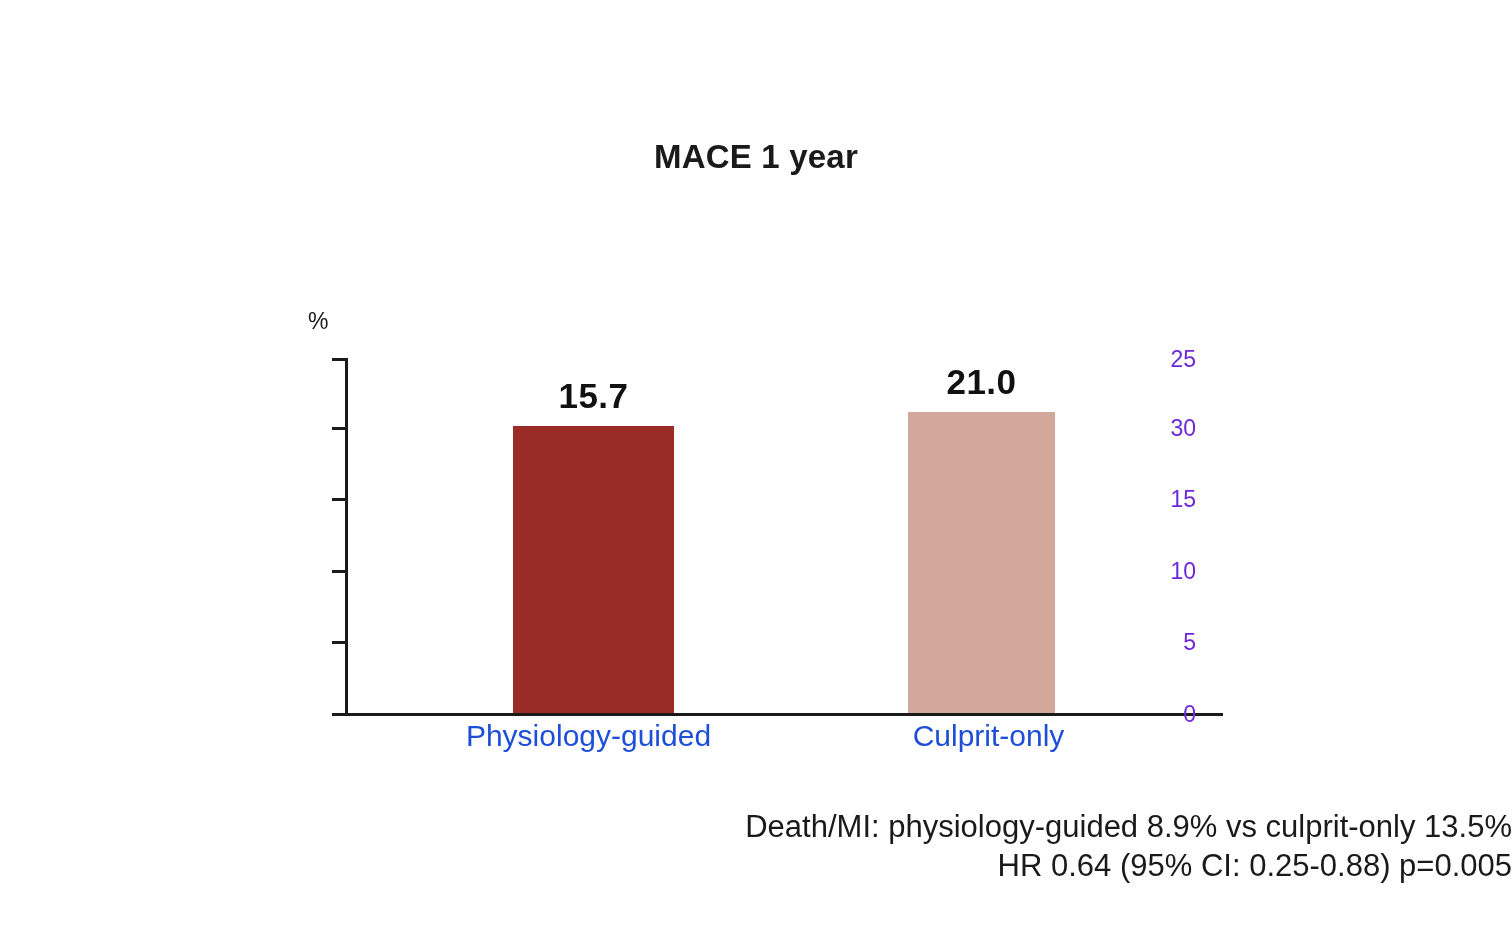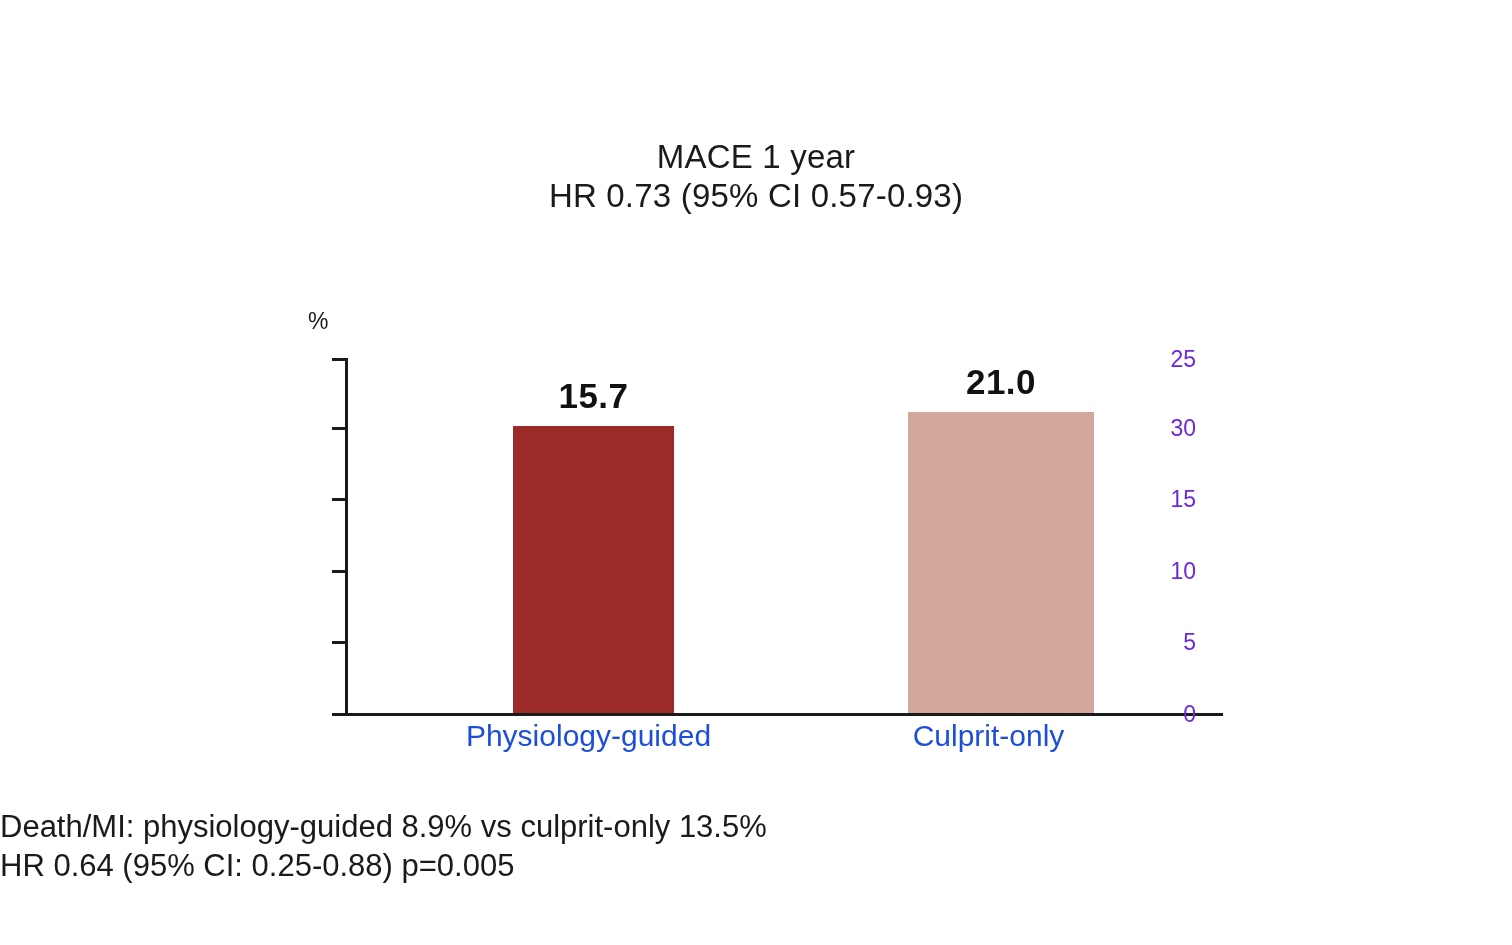--- a/index.html
+++ b/index.html
@@ -25,21 +25,21 @@
   .title-block {
     position: absolute;
     left: 0;
     top: 138px;
     width: 1512px;
     text-align: center;
     line-height: 1.18;
   }
   .title-line {
     font-size: 33px;
-    font-weight: 400;
+    font-weight: 700;
     color: #1a1a1a;
     letter-spacing: 0.2px;
   }
 
   
   .chart {
     position: absolute;
     left: 300px;
     top: 300px;
     width: 900px;
@@ -122,36 +122,35 @@
     font-size: 30px;
     color: #1d4ed8;
   }
 
   
   .footnote {
     position: absolute;
     left: 0;
     top: 808px;
     width: 1512px;
-    text-align: left;
+    text-align: right;
     line-height: 1.25;
   }
   .footnote-line {
     font-size: 31px;
     color: #1a1a1a;
   }
 </style>
 </head>
 <body>
 
 <div class="page">
 
   <div class="title-block">
     <div class="title-line">MACE 1 year</div>
-    <div class="title-line">HR 0.73 (95% CI 0.57-0.93)</div>
   </div>
 
   <div class="chart">
 
     <div class="y-unit">%</div>
 
     <div class="plot">
 
       <div class="y-axis-line"></div>
       <div class="x-axis-line"></div>
@@ -172,21 +171,21 @@
       <div class="tick-label" style="top: 70px;">30</div>
 
       <div class="tick" style="top: 0px;"></div>
       <div class="tick-label" style="top: 1px;">25</div>
 
       <div class="bar" style="left: 168px; width: 161px; height: 287px; background: #9b2b26;">
         <div class="bar-value">15.7</div>
       </div>
       <div class="cat-label" style="left: 103px; top: 361px; width: 281px;">Physiology-guided</div>
 
-      <div class="bar" style="left: 563px; width: 147px; height: 301px; background: #d2a79c; padding-left: 39px;">
+      <div class="bar" style="left: 563px; width: 147px; height: 301px; background: #d2a79c;">
         <div class="bar-value">21.0</div>
       </div>
       <div class="cat-label" style="left: 503px; top: 361px; width: 281px;">Culprit-only</div>
 
     </div>
   </div>
 
   <div class="footnote">
     <div class="footnote-line">Death/MI: physiology-guided 8.9% vs culprit-only 13.5%</div>
     <div class="footnote-line">HR 0.64 (95% CI: 0.25-0.88) p=0.005</div>

